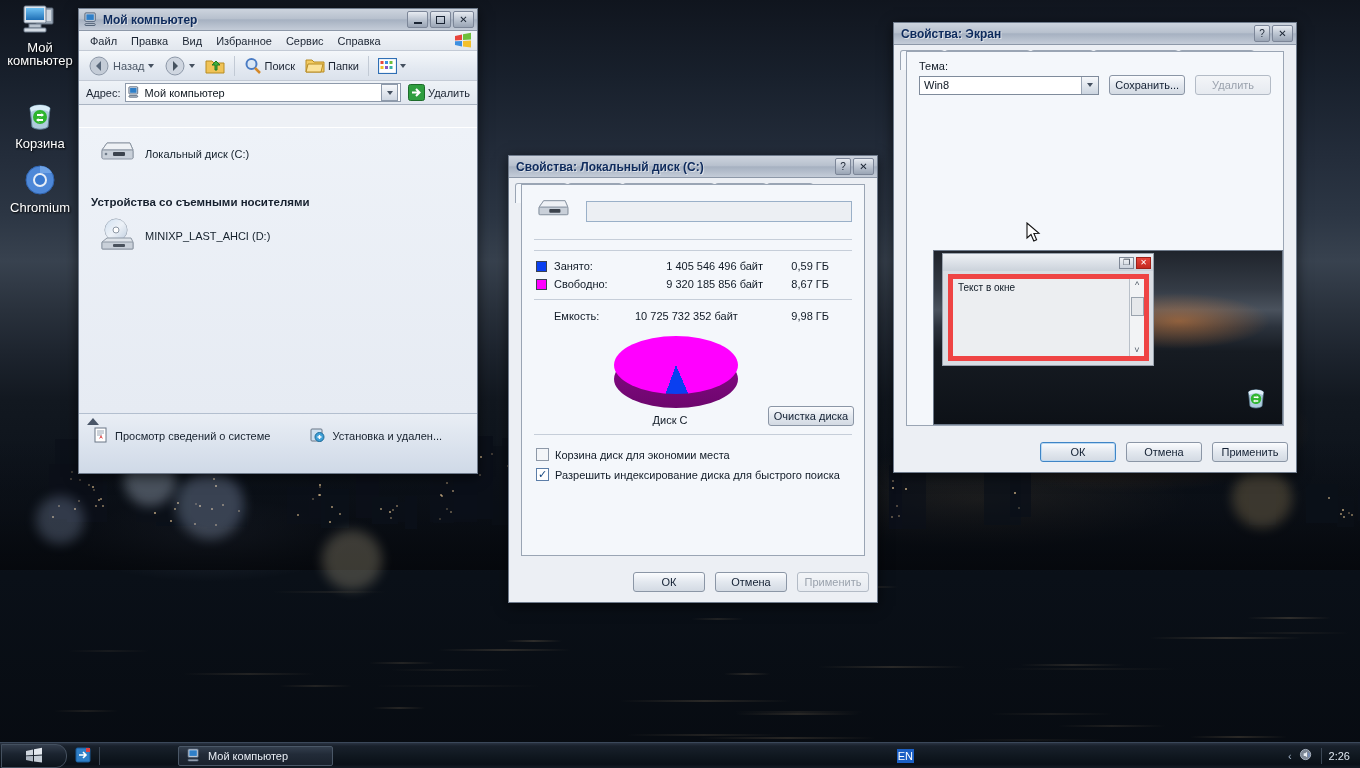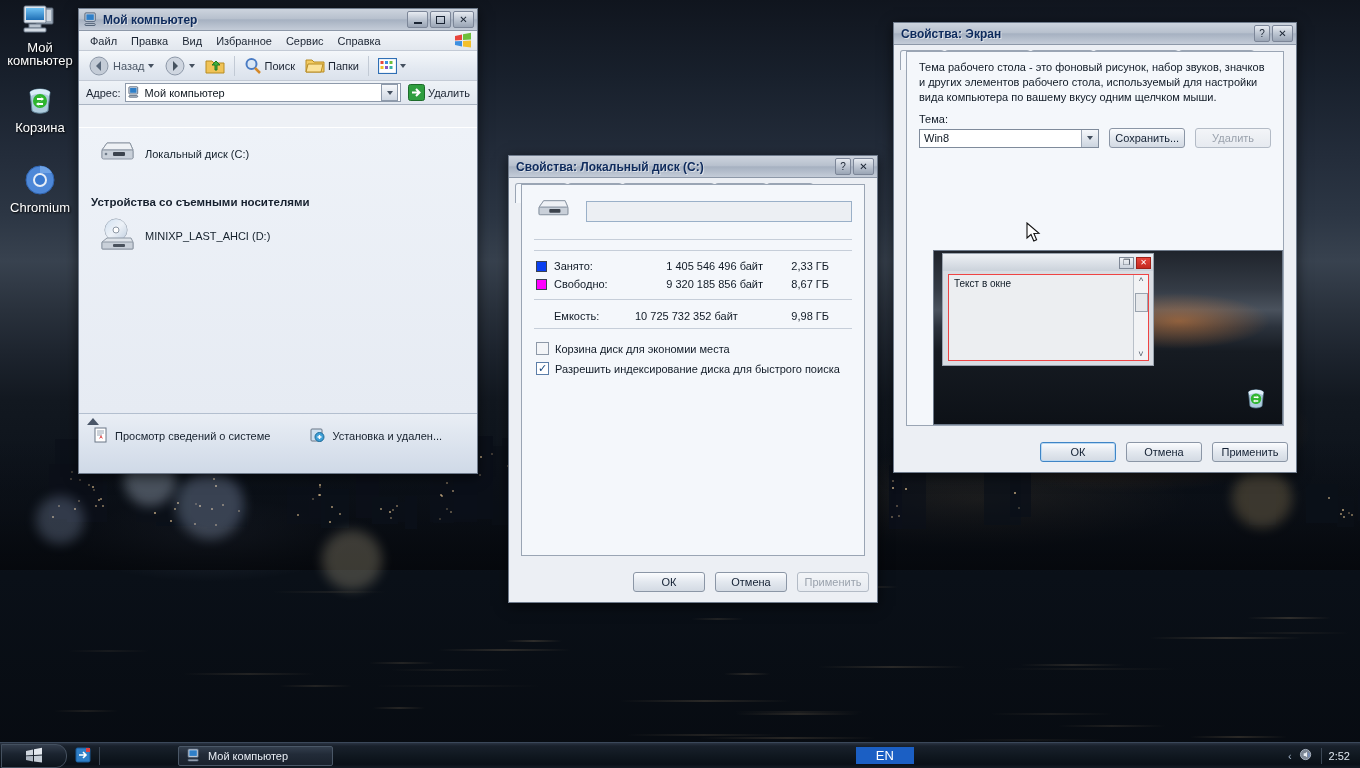--- a/index.html
+++ b/index.html
@@ -189,21 +189,21 @@
   }
   .prev-win {
     position:absolute; left:8px; top:2px; width:212px; height:113px;
     background:#d9dde3; border:1px solid #9aa3ae;
   }
   .prev-tb { height:17px; display:flex; align-items:center; justify-content:flex-end; gap:2px; padding:0 2px;
     background:linear-gradient(to bottom,#eef1f5,#cbd2db); }
   .prev-btn { width:15px;height:12px;border:1px solid #7f8896;background:linear-gradient(to bottom,#f3f5f8,#c9d0da);
     display:flex;align-items:center;justify-content:center;font-size:8px;color:#1a2433; }
   .prev-btn.close { background:linear-gradient(to bottom,#e8463c,#c4291f); color:#fff; border-color:#9e2018; }
-  .prev-client { position:absolute; left:5px; top:20px; right:4px; bottom:4px; background:#eceef1; border:1px solid #ef4444; }
+  .prev-client { position:absolute; left:5px; top:20px; right:4px; bottom:4px; background:#eceef1; border:5px solid #ef4444; }
   .prev-sb { position:absolute; right:0; top:0; bottom:0; width:15px; background:#f2f3f5; border-left:1px solid #b9c0c9; }
   .prev-thumb { position:absolute; left:1px; top:18px; width:13px; height:19px; background:#e6e8eb; border:1px solid #9aa3ae; }
 
   
   #taskbar {
     position:absolute; left:0; right:0; bottom:0; height:26px;
     background:linear-gradient(to bottom,#2a3342 0%,#19212c 12%,#101820 50%,#0a1018 85%,#151d27 100%);
     border-top:1px solid #3b485a;
     display:flex; align-items:center;
   }
@@ -217,21 +217,21 @@
   .taskbtn {
     height:20px; min-width:155px; margin-left:6px; padding:0 8px;
     background:linear-gradient(to bottom,#333e4d,#222b38 40%,#1a222d);
     border:1px solid #4a5767; display:flex; align-items:center; gap:6px;
     color:#e8edf4; font-size:11px; border-radius:2px;
   }
   #tray {
     margin-left:auto; display:flex; align-items:center; gap:7px; padding-right:10px;
     height:20px; color:#dfe7f0; font-size:11px;
   }
-  .lang { background:#1b5fc4; color:#fff; padding:1px 20px; font-size:13px; }
+  .lang { background:#1b5fc4; color:#fff; padding:1px 1px; font-size:11px; }
   .traysep { width:1px; height:16px; background:#3c4755; }
 </style>
 </head>
 <body>
 
 <div id="desktop">
   <div id="skyline">
       <div class="bldg" style="left: 502.084px; width: 28.3904px; height: 80.7791px; bottom: 51.0915px; opacity: 0.714059;"></div>
       <div class="bldg" style="left: 612.51px; width: 26.1699px; height: 81.1855px; bottom: 46.301px; opacity: 0.711639;"></div>
       <div class="bldg" style="left: 200.051px; width: 46.9213px; height: 22.0749px; bottom: 43.4297px; opacity: 0.732867;"></div>
@@ -454,21 +454,21 @@
           </linearGradient>
         </defs>
       <rect x="6" y="20" width="12" height="4" fill="#b9c3cf" stroke="#6d7a8b"></rect>
       <rect x="1" y="24" width="22" height="4" rx="1" fill="#d3dbe4" stroke="#6d7a8b"></rect>
     </svg>
   </span>
   <span style="white-space:pre-line;">Мой
 компьютер</span>
 </div>
 
-<div class="deskicon" style="left:2px; top:84px;">
+<div class="deskicon" style="left:2px; top:100px;">
   <span class="glyph">
     <svg width="32" height="32" viewBox="0 0 32 32">
       <path d="M6 8 C10 4 22 4 26 8 L24 27 C20 30 12 30 8 27 Z" fill="#aeccdd" stroke="#5d7f94"></path>
       <path d="M6 8 C10 4 22 4 26 8 L25 12 C20 9 12 9 7 12 Z" fill="#d8ecf7"></path>
       <circle cx="16" cy="17" r="7" fill="#2eb52e"></circle>
       <path d="M13 14l5 0-2-2 4 3-4 3 2-2-5 0z" fill="#fff"></path>
       <path d="M19 21l-5 0 2 2-4-3 4-3-2 2 5 0z" fill="#fff"></path>
     </svg>
   </span>
   <span>Корзина</span>
@@ -699,38 +699,46 @@
     </div>
     <div class="hr" style="margin-top:14px;"></div>
 
 
     <div class="hr" style="margin-top:10px;"></div>
 
     <div class="dp-row" style="align-items:center; padding:2px 0 0 14px;">
       <span class="swatch" style="background:#0a3ff0;"></span>
       <span style="width:88px; padding-left:7px;">Занято:</span>
       <span style="width:128px; text-align:right;">1 405 546 496 байт</span>
-      <span style="width:66px; text-align:right;">2,33 ГБ</span>
+      <span style="width:66px; text-align:right;">0,59 ГБ</span>
     </div>
     <div class="dp-row" style="align-items:center; padding:6px 0 0 14px;">
       <span class="swatch" style="background:#ff00ff;"></span>
       <span style="width:88px; padding-left:7px;">Свободно:</span>
       <span style="width:128px; text-align:right;">9 320 185 856 байт</span>
       <span style="width:66px; text-align:right;">8,67 ГБ</span>
     </div>
 
     <div class="hr" style="margin-top:9px;"></div>
 
     <div class="dp-row" style="align-items:center; padding:3px 0 0 14px;">
       <span class="swatch" style="visibility:hidden;"></span>
       <span style="width:88px; padding-left:7px;">Емкость:</span>
       <span style="width:128px; text-align:left;">10 725 732 352 байт</span>
       <span style="width:66px; text-align:right;">9,98 ГБ</span>
     </div>
 
+    <div style="position:relative; margin-top:14px; height:92px;">
+      <div class="pie-wrap" style="margin-left:92px;">
+        <div class="pie-side"></div>
+        <div class="pie-top"></div>
+      </div>
+      <div style="text-align:center; margin-left:-46px; margin-top:6px; font-size:11px; color:#101a26;">Диск C</div>
+      <div class="btn" style="position:absolute; right:10px; bottom:2px; width:86px;">Очистка диска</div>
+    </div>
 
     <div class="hr" style="margin-top:6px;"></div>
 
     <label style="display:flex; align-items:center; gap:6px; padding:6px 0 0 14px; font-size:11px; color:#101a26;">
       <span style="width:13px;height:13px;border:1px solid #8e99a8;background:#f3f5f8;display:inline-block;"></span>
       <span>Корзина диск для экономии места</span>
     </label>
     <label style="display:flex; align-items:center; gap:6px; padding:7px 0 0 14px; font-size:11px; color:#101a26;">
       <span style="width:13px;height:13px;border:1px solid #5c7ea8;background:#fff;display:inline-flex;align-items:center;justify-content:center;color:#13457e;font-size:11px;line-height:11px;">✓</span>
       <span>Разрешить индексирование диска для быстрого поиска</span>
@@ -755,21 +763,20 @@
 
   <div class="tabstrip">
     <span class="tab active">Темы</span>
     <span class="tab">Рабочий стол</span>
     <span class="tab">Заставка</span>
     <span class="tab">Оформление</span>
     <span class="tab">Параметры</span>
   </div>
 
   <div class="tabbody">
-    <div class="desc">Тема рабочего стола - это фоновый рисунок, набор звуков, значков и других элементов рабочего стола, используемый для настройки вида компьютера по вашему вкусу одним щелчком мыши.</div>
 
     <div style="padding:8px 0 0 12px; font-size:11px; color:#101a26;">Тема:</div>
 
     <div style="display:flex; align-items:center; gap:10px; padding:3px 12px 0 12px;">
       <div class="combo" style="width:190px;">
         <span>Win8</span>
         <span class="arrow">
             <span class="caret"></span>
           </span>
       </div>
@@ -854,15 +861,15 @@
     <span style="flex:1; min-width:360px;"></span>
     <span style="color:#9fb0c4;">‹</span>
     <span>
       <svg width="15" height="14" viewBox="0 0 16 15">
         <circle cx="7" cy="7" r="5.5" fill="#7c8694" stroke="#aab4c2" stroke-width="1"></circle>
         <path d="M5 5.5h1.6L8.6 4v6L6.6 8.5H5z" fill="#e9eef5"></path>
         <path d="M10 5.2c1 1 1 3.6 0 4.6" stroke="#6b8fd6" stroke-width="1" fill="none"></path>
       </svg>
     </span>
     <span class="traysep"></span>
-    <span>2:52</span>
+    <span>2:26</span>
   </div>
 </div>
 
 </body></html>

